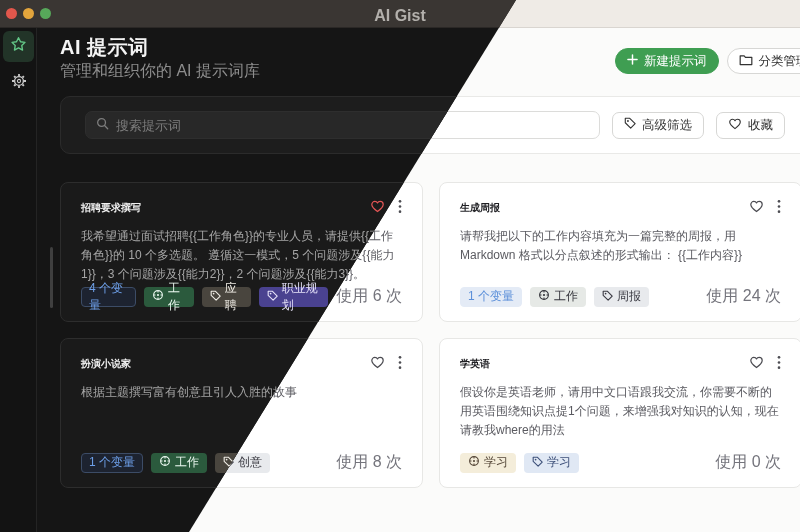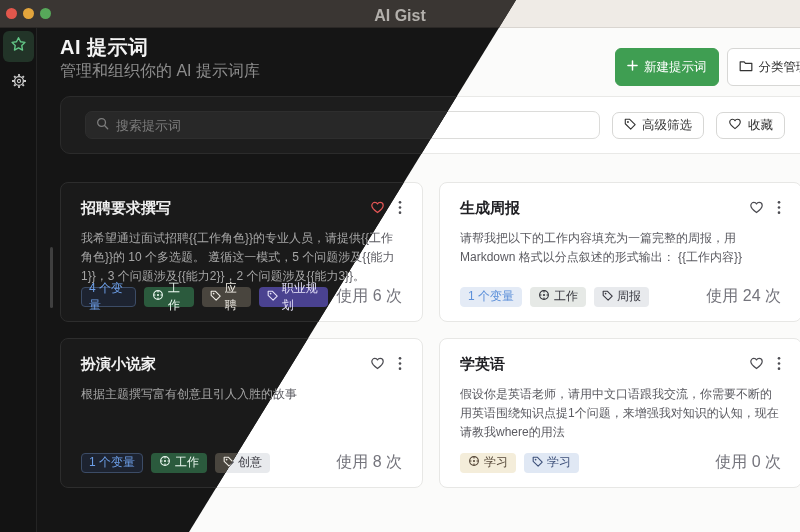--- a/index.html
+++ b/index.html
@@ -64,47 +64,47 @@
   .side-tile.active { background:var(--tile-bg); }
   .side-star { color:var(--tile-star); }
   .side-gear { position:absolute; left:0; top:42px; width:37px; height:26px;
     display:flex; align-items:center; justify-content:center; color:var(--gear); cursor:pointer; }
 
   
   .page-header { position:absolute; left:60px; top:34px; }
   .page-title { font-size:20px; font-weight:bold; color:var(--text-strong); letter-spacing:.5px; }
   .page-subtitle { font-size:16px; color:var(--text-muted); }
   .header-actions { position:absolute; left:615px; top:48px; display:flex; gap:8px; }
-  .btn { display:inline-flex; align-items:center; gap:6px; height:38px; padding:0 11px;
-    border-radius:6px; font-size:12.5px; white-space:nowrap; cursor:pointer;
+  .btn { display:inline-flex; align-items:center; gap:6px; height:26px; padding:0 11px;
+    border-radius:13px; font-size:12.5px; white-space:nowrap; cursor:pointer;
     background:var(--btn-bg); border:1px solid var(--btn-border); color:var(--btn-text); }
   .btn-primary { background:#3f9e52; border-color:#3f9e52; color:#ffffff; }
 
   
   .toolbar { position:absolute; left:60px; top:96px; width:750px; height:58px;
     background:var(--toolbar-bg); border:1px solid var(--toolbar-border); border-radius:10px;
     display:flex; align-items:center; padding:0 24px; gap:12px; }
   .search-box { flex:1; height:28px; display:flex; align-items:center; gap:7px; padding:8px 10px;
     background:var(--input-bg); border:1px solid var(--input-border); border-radius:7px;
     color:var(--placeholder); }
   .search-box input { flex:1; border:none; outline:none; background:transparent;
     font-size:13px; color:var(--text-strong); font-family:inherit; }
   .search-box input::placeholder { color:var(--placeholder); }
-  .toolbar .btn { height:27px; border-radius:7px; }
+  .toolbar .btn { height:27px; border-radius:7px;font-family:Liberation Mono, monospace; }
 
   .scroll-thumb { position:absolute; left:50px; top:247px; width:3px; height:61px;
     border-radius:2px; background:var(--scroll); }
 
   
   .grid { position:absolute; left:60px; top:182px;
     display:grid; grid-template-columns:363px 363px; grid-template-rows:140px 150px; gap:16px; }
   .card { background:var(--card-bg); border:1px solid var(--card-border); border-radius:8px;
     padding:16px 20px 14px; display:flex; flex-direction:column; overflow:hidden; }
   .card-head { display:flex; align-items:center; }
-  .card-title { font-size:15px; font-weight:bold; color:var(--card-title); margin-right:auto; }
+  .card-title { font-size:10px; font-weight:bold; color:var(--card-title); margin-right:auto; }
   .icon-btn { background:none; border:none; color:var(--icon); cursor:pointer; padding:0;
     display:inline-flex; align-items:center; justify-content:center; }
   .heart-btn { margin-right:13px; }
   .heart-btn.favorited { color:#e25555; }
   .kebab { font-size:14px; line-height:1; letter-spacing:0; }
   .card-body { margin-top:11px; font-size:12px; line-height:19px; color:var(--card-body); }
   .card-foot { margin-top:auto; display:flex; align-items:center; gap:8px; }
   .badge-var { height:20px; display:inline-flex; align-items:center; padding:0 7px;
     border-radius:4px; font-size:12px; background:var(--var-bg);
     border:1px solid var(--var-border); color:var(--var-text); }

